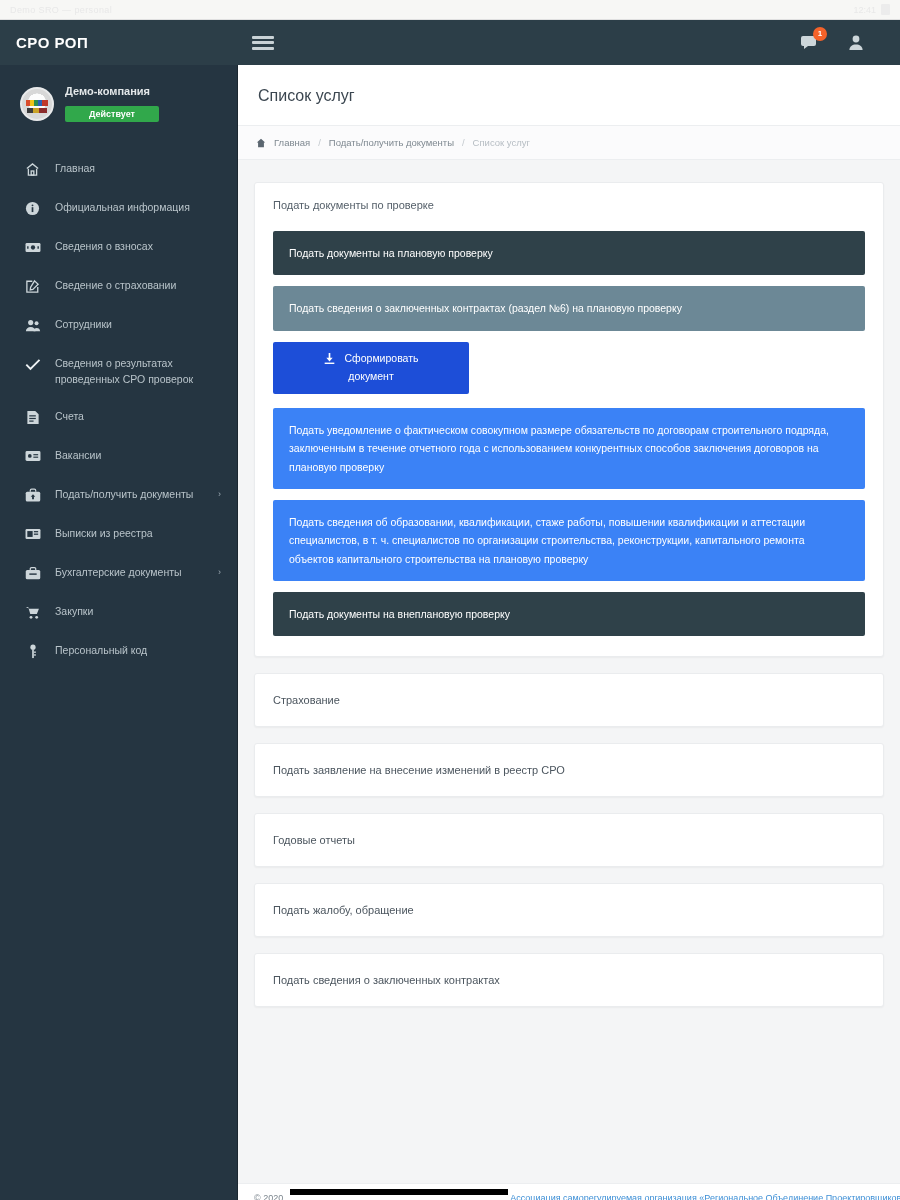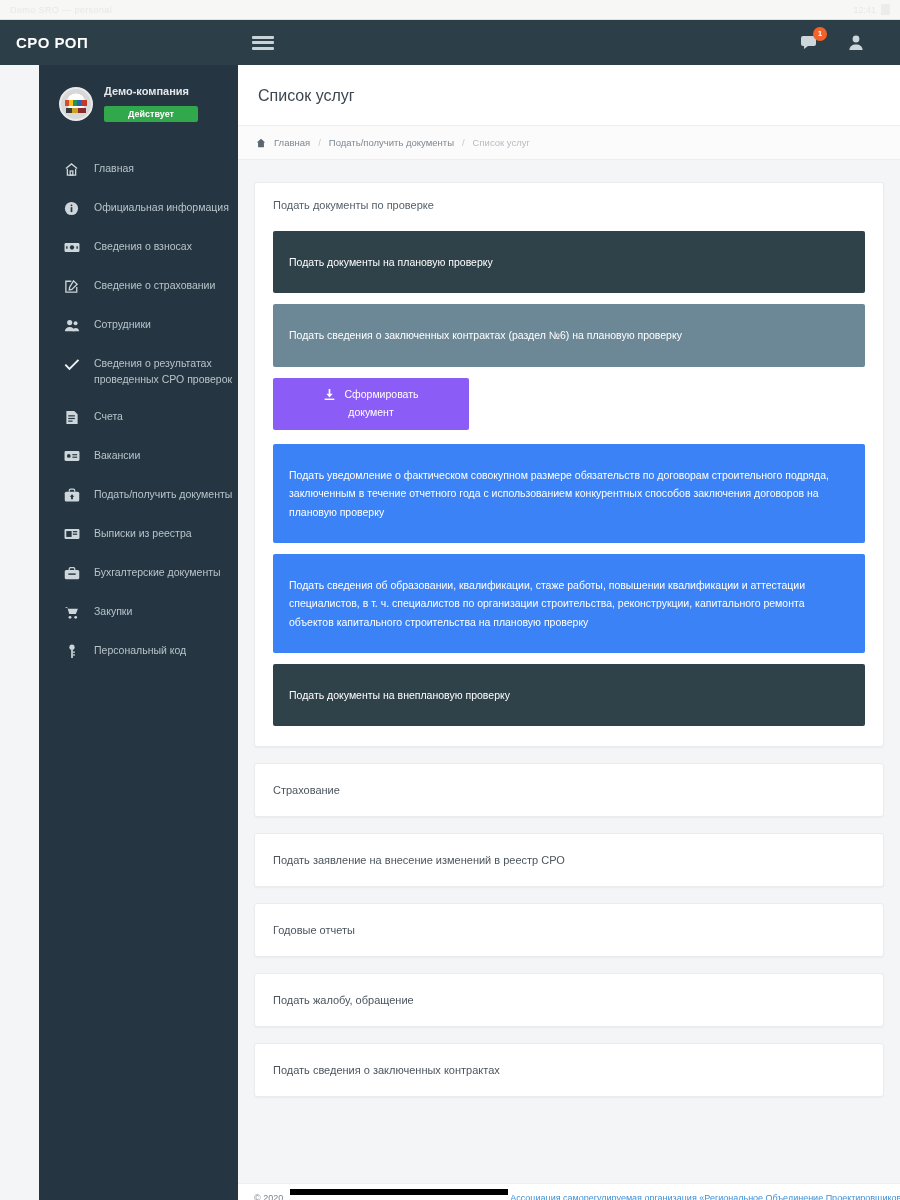--- a/index.html
+++ b/index.html
@@ -69,21 +69,20 @@
     font-weight: bold;
   }
 
   
   .sidebar {
     position: absolute; top: 45px; left: 0;
     width: 238px; height: 1135px;
     background: #253541;
     overflow: hidden;
     border-right: 1px solid #1b2730;
-    margin-left: 39px;
   }
   .org {
     display: flex; align-items: center; gap: 11px;
     padding: 20px 16px 22px 20px;
   }
   .org-avatar {
     width: 34px; height: 34px; border-radius: 50%;
     background: radial-gradient(circle at 50% 45%, #fdfdfd 0 40%, #d8d8d8 41% 100%);
     border: 2px solid #e9eaeb;
     position: relative; overflow: hidden; flex: none;
@@ -170,34 +169,34 @@
   }
   .section-label {
     font-size: 11px; color: #55606a;
     margin-bottom: 20px;
   }
 
   .svc {
     border-radius: 2px;
     color: #ffffff;
     font-size: 10.5px; line-height: 1.75;
-    padding: 22px 16px;
+    padding: 13px 16px;
     margin-bottom: 11px;
     cursor: pointer;
   }
   .svc-dark { background: #2f4149; }
   .svc-steel { background: #6c8896; }
   .svc-slate { background: #3b82f6; }
 
   .btn-primary {
     display: inline-flex; flex-direction: column;
     align-items: center; justify-content: center;
     gap: 2px;
     width: 196px; min-height: 52px;
-    background: #8b5cf6; color: #fff;
+    background: #1d4ed8; color: #fff;
     border: none; border-radius: 2px;
     font-family: inherit; font-size: 10.5px; line-height: 1.5;
     padding: 8px 10px; margin-bottom: 14px;
     cursor: pointer;
   }
   .btn-primary .btn-row { display: flex; align-items: center; gap: 8px; }
   .btn-primary svg { display: block; }
 
   
   .footer {

